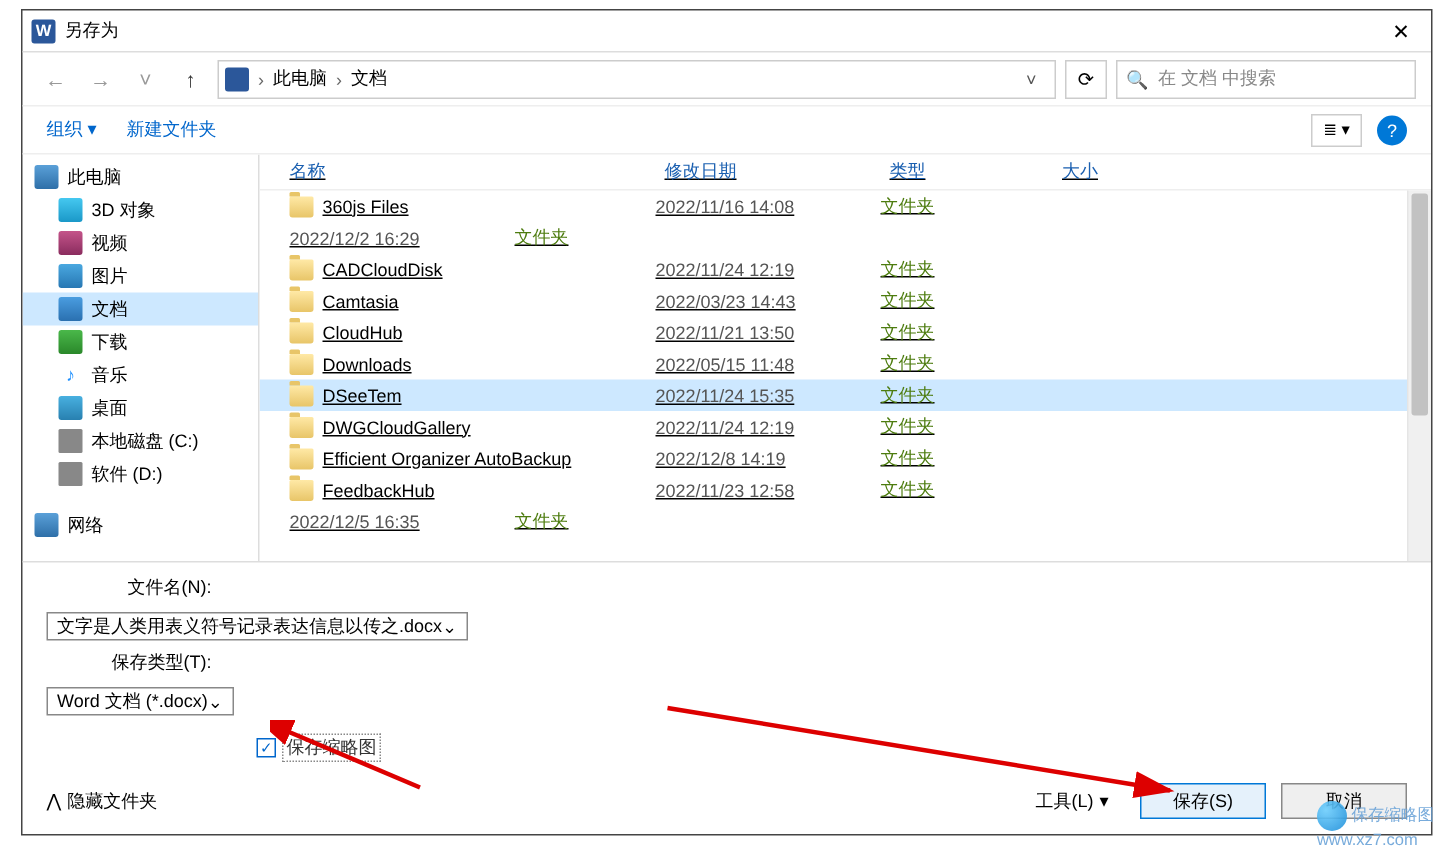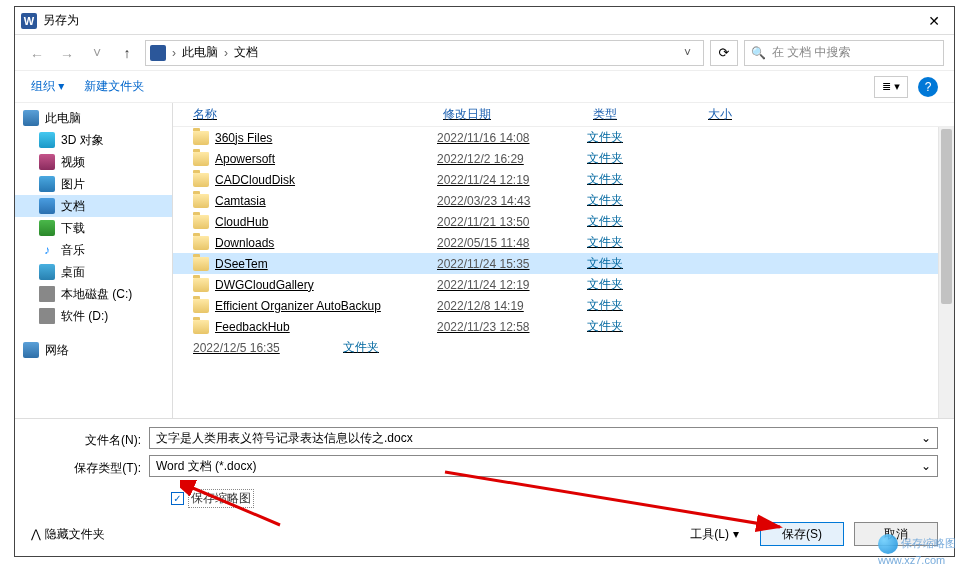--- a/index.html
+++ b/index.html
@@ -45,25 +45,25 @@
 .col-date { width: 150px; }
 .col-type { width: 115px; }
 .col-size { width: 80px; }
 .file-list { flex: 1; overflow-y: auto; }
 .file-row { height: 21px; display: flex; align-items: center; font-size: 12px; padding-left: 20px; cursor: pointer; }
 .file-row.selected { background: #cde8ff; }
 .folder-icon { width: 16px; height: 14px; background: linear-gradient(#ffe9a6,#e8c568); border-radius: 1px 1px 2px 2px; margin-right: 6px; position: relative; }
 .folder-icon::before { content:""; position:absolute; top:-3px; left:0; width:7px; height:3px; background:#e8c568; border-radius:1px 1px 0 0; }
 .fr-name { width: 244px; display: flex; align-items: center; }
 .fr-date { width: 150px; color: #555; }
-.fr-type { width: 115px; color: #0369a1; }
+.fr-type { width: 115px; color: #4d7c0f; }
 .scroll-ind { position: absolute; right: 0; top: 24px; width: 16px; bottom: 0; background: #f0f0f0; border-left: 1px solid #e5e5e5; }
 .scroll-thumb { position: absolute; left: 2px; right: 2px; top: 2px; height: 60%; background: #c2c2c2; border-radius: 2px; }
 .bottom { border-top: 1px solid #ddd; padding: 8px 16px 10px 16px; font-size: 12px; display: flex; flex-direction: column; gap: 6px; }
-.field-row { display: flex; align-items: flex-end; gap: 8px; }
+.field-row { display: flex; align-items: flex-start; gap: 8px; flex-direction: column; }
 .field-label { width: 110px; text-align: right; }
 .field-select { flex: 1; height: 22px; border: 1px solid #888; padding: 0 6px; display: flex; align-items: center; justify-content: space-between; font-size: 12px; }
 .meta-row { display: flex; align-items: center; gap: 8px; margin-top: 4px; padding-left: 80px; }
 .meta-label { color: #333; }
 .meta-link { color: #0066cc; cursor: pointer; margin-right: 140px; }
 .checkbox-row { display: flex; align-items: center; gap: 4px; padding-left: 140px; margin-top: 6px; }
 .cb { width: 13px; height: 13px; border: 1px solid #0066cc; display: inline-flex; align-items: center; justify-content: center; color: #0066cc; font-size: 10px; }
 .cb-label { color: #333; border: 1px dotted #888; padding: 0 2px; }
 .footer { display: flex; align-items: center; gap: 10px; margin-top: 8px; }
 .hide-folders { display: flex; align-items: center; gap: 4px; cursor: pointer; }
@@ -173,24 +173,20 @@
       <div class="file-list" id="filelist">
           <div class="file-row">
             <div class="fr-name">
               <span class="folder-icon"></span>
               <span>360js Files</span>
             </div>
             <div class="fr-date">2022/11/16 14:08</div>
             <div class="fr-type">文件夹</div>
           </div>
           <div class="file-row">
-            <div class="fr-name">
-              <span class="folder-icon"></span>
-              <span>Apowersoft</span>
-            </div>
             <div class="fr-date">2022/12/2 16:29</div>
             <div class="fr-type">文件夹</div>
           </div>
           <div class="file-row">
             <div class="fr-name">
               <span class="folder-icon"></span>
               <span>CADCloudDisk</span>
             </div>
             <div class="fr-date">2022/11/24 12:19</div>
             <div class="fr-type">文件夹</div>

